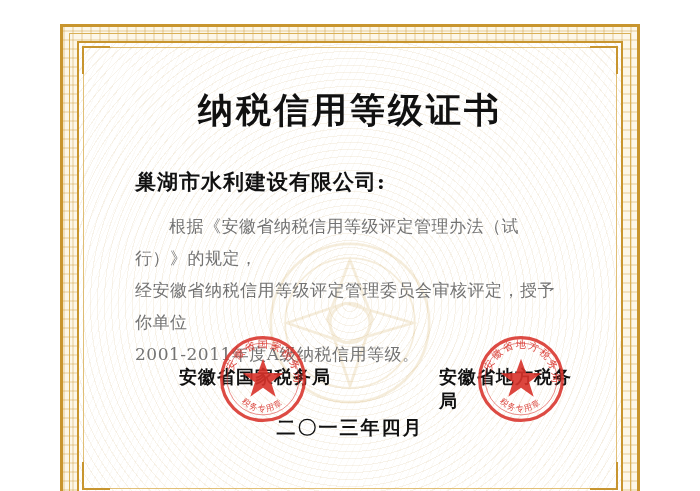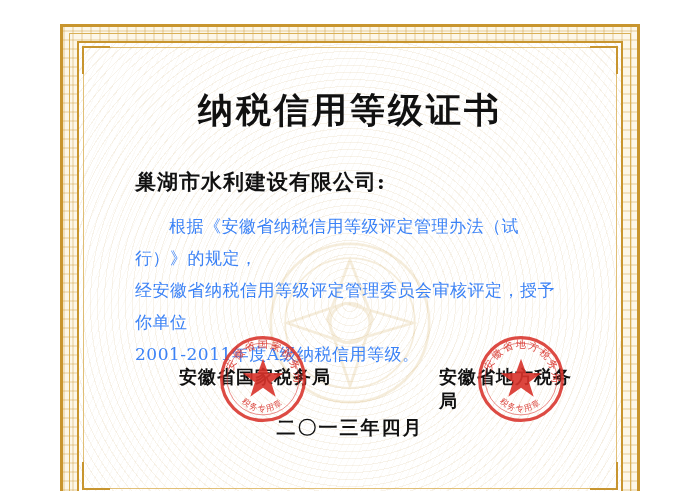--- a/index.html
+++ b/index.html
@@ -149,21 +149,21 @@
     letter-spacing: 1px;
   }
 
   .paragraph {
     margin-top: 14px;
     margin-left: 18px;
     margin-right: 14px;
     font-family: "DejaVu Serif", serif;
     font-size: 17px;
     line-height: 32px;
-    color: #3b82f6;
+    color: #737373;
     letter-spacing: 0.5px;
   }
   .paragraph .indent {
     display: inline-block;
     width: 34px;
   }
 
   
   .seal-row {
     position: absolute;

